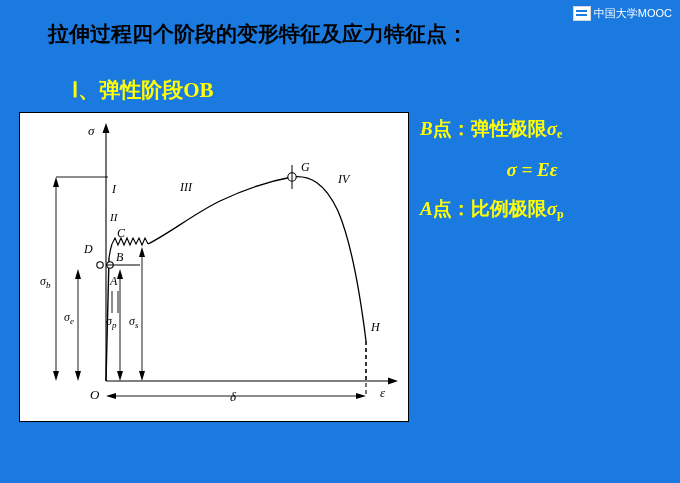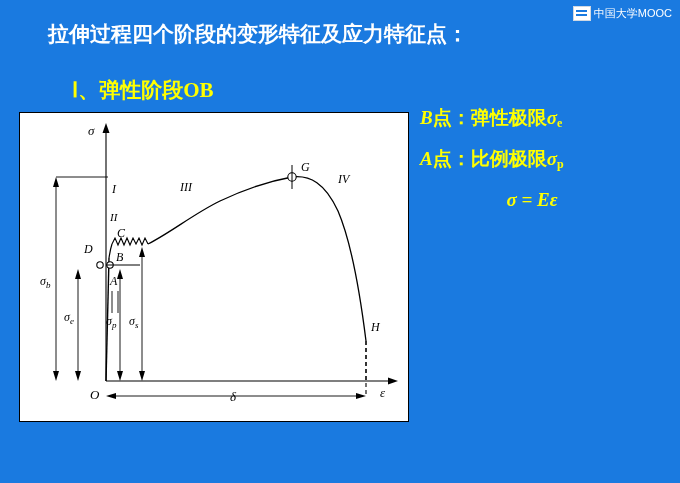--- a/index.html
+++ b/index.html
@@ -29,34 +29,34 @@
     box-shadow:0 4px 0 #1a7ae0;
   }
   .mooc-text{
     color:#ffffff;font-size:11px;
     font-family:"Liberation Sans",sans-serif;
     letter-spacing:0px;
   }
   
   .title-main{
     position:absolute;left:48px;top:20px;
-    color:#ffffff;font-size:21px;font-weight:bold;
+    color:#000000;font-size:21px;font-weight:bold;
     font-family:"Liberation Serif",serif;
     white-space:nowrap;
   }
   .title-sub{
     position:absolute;left:72px;top:68px;
     color:#ffff00;font-size:21px;font-weight:bold;
     font-family:"Liberation Serif",serif;
     white-space:nowrap;
     margin-top:8px;
   }
   
   .right-block{
-    position:absolute;left:420px;top:107px;
+    position:absolute;left:420px;top:118px;
     width:258px;
     color:#ffff00;
     font-size:19px;font-weight:bold;
   }
   .right-line{
     white-space:nowrap;
     margin-bottom:17px;
     line-height:1.15;
   }
   .right-line.center{text-align:center;padding-right:34px;}
@@ -169,21 +169,21 @@
 
         <text x="210" y="288" font-style="italic" font-size="13">δ</text>
       </g>
     </svg>
   </div>
 
   <div class="right-block">
     <div class="right-line">
       <span class="ital">B</span><span>点：弹性极限</span><span class="ital">σ</span><span class="sub">e</span>
     </div>
+    <div class="right-line center">
+      <span class="ital">σ = Eε</span>
+    </div>
     <div class="right-line">
       <span class="ital">A</span><span>点：比例极限</span><span class="ital">σ</span><span class="sub">p</span>
-    </div>
-    <div class="right-line center">
-      <span class="ital">σ = Eε</span>
     </div>
   </div>
 
 </div>
 
 </body></html>

